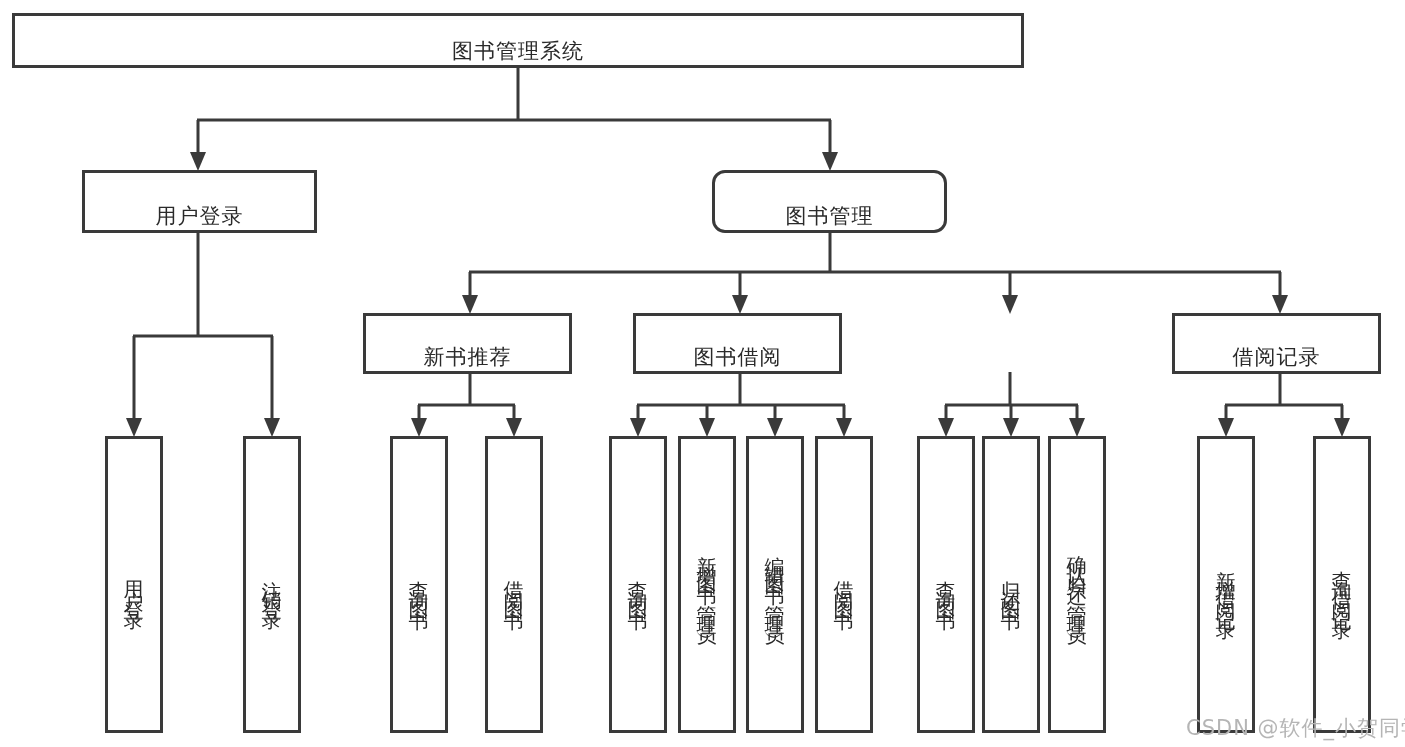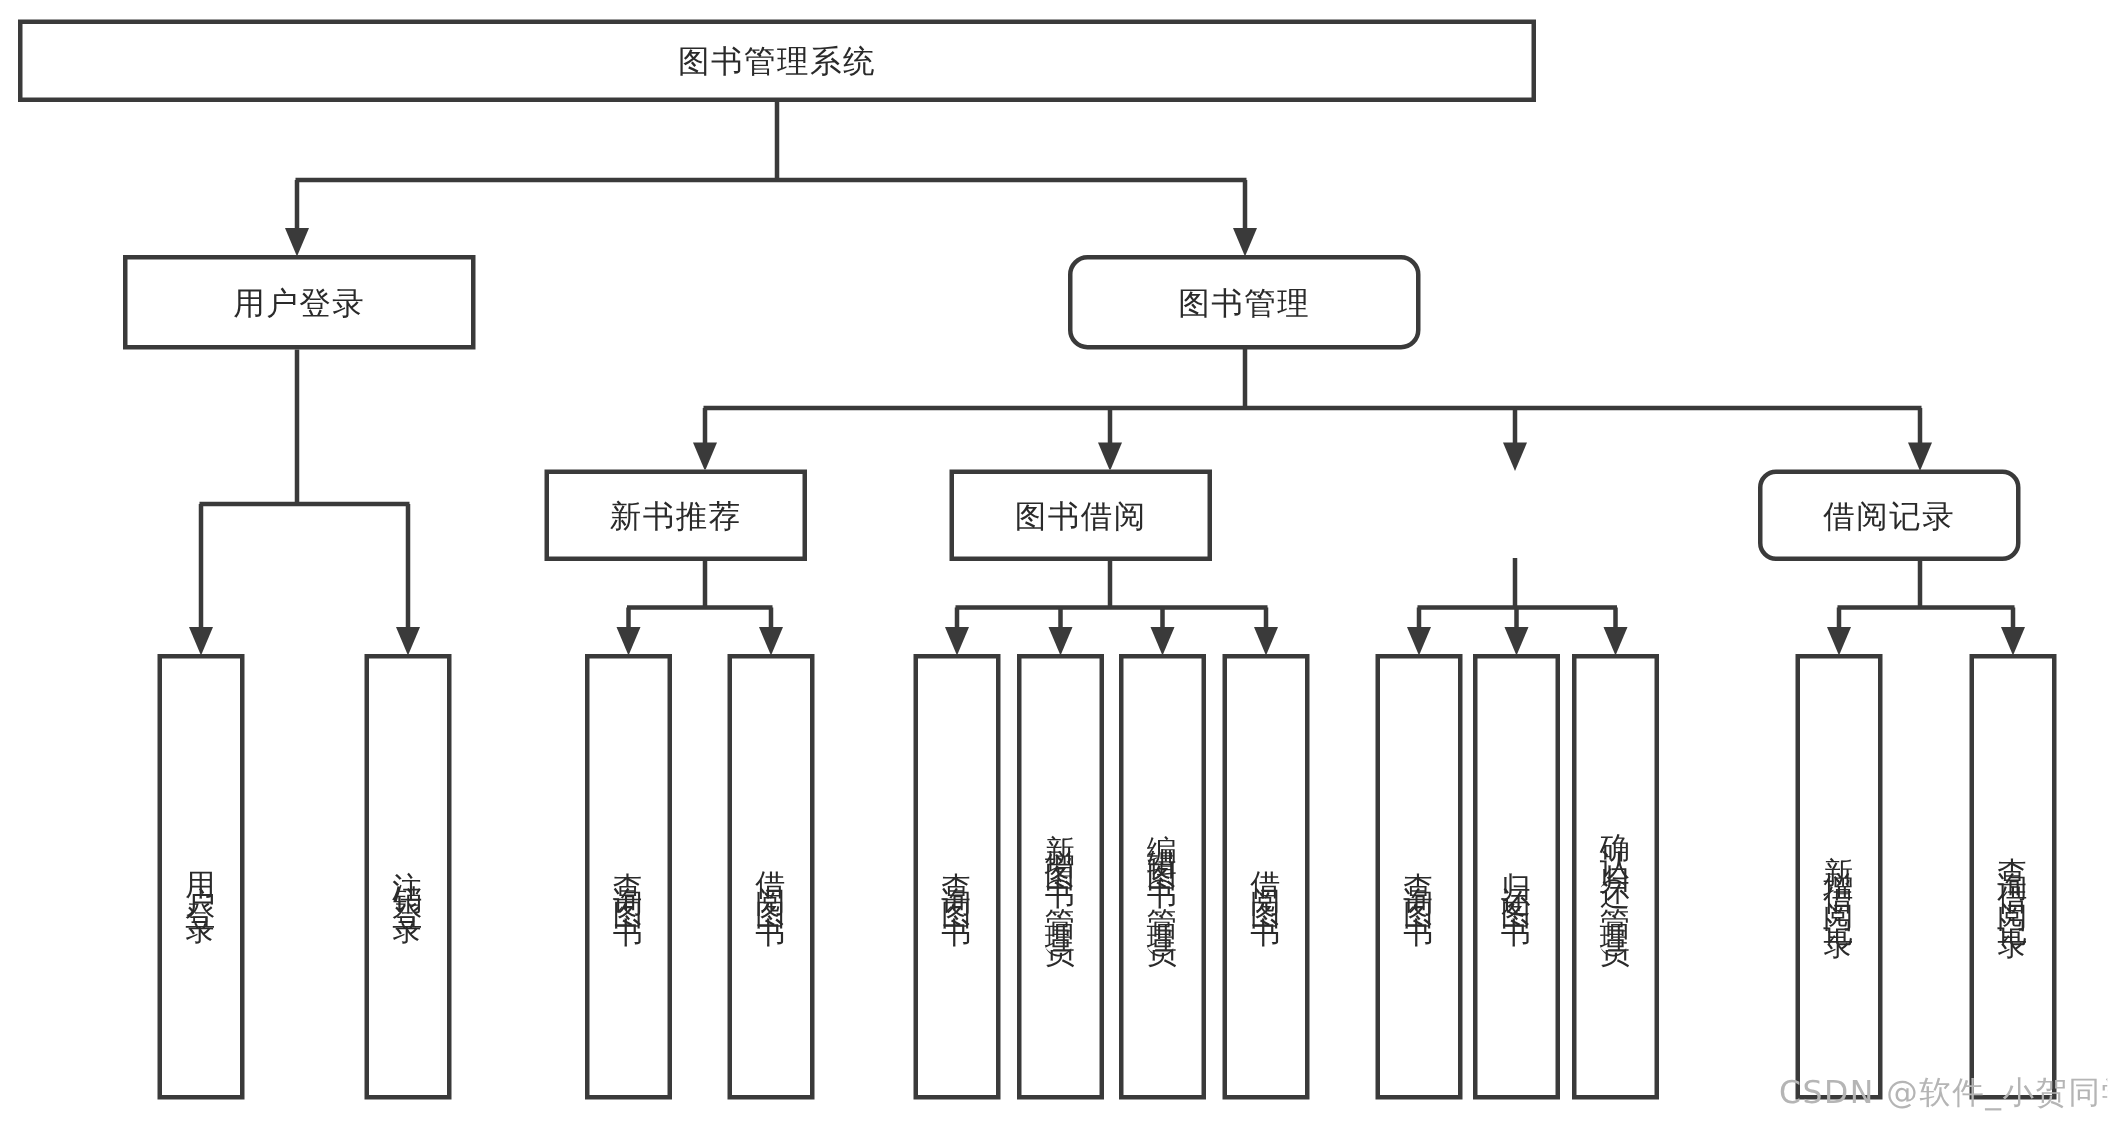--- a/index.html
+++ b/index.html
@@ -10,28 +10,28 @@
     overflow:hidden;
     font-family:"DejaVu Sans","Liberation Sans",sans-serif;
     color:#2a2a2a;
   }
   #wires{position:absolute;left:0;top:0;z-index:1;}
   .hbox{
     position:absolute;
     box-sizing:border-box;
     border:3px solid #3a3a3a;
     background:#ffffff;
-    display:flex;align-items:center;justify-content:center;
+    display:flex;align-items:flex-end;justify-content:center;
     font-size:21px;
     letter-spacing:1px;
     z-index:2;
   }
   .root{left:12px;top:13px;width:1012px;height:55px;}
   .lv2{top:170px;width:235px;height:63px;}
-  .lv3{top:313px;width:175px;height:61px;}
+  .lv3{top:313px;width:209px;height:61px;}
   .vbox{
     position:absolute;
     box-sizing:border-box;
     border:3px solid #3a3a3a;
     background:#ffffff;
     top:436px;width:58px;height:297px;
     display:flex;align-items:center;justify-content:center;
     z-index:2;
   }
   .vtext{
@@ -101,21 +101,21 @@
   <div class="hbox lv2" style="left:712px;border-radius:13px;">
     <span>图书管理</span>
   </div>
 
   <div class="hbox lv3" style="left:363px;">
     <span>新书推荐</span>
   </div>
   <div class="hbox lv3" style="left:633px;">
     <span>图书借阅</span>
   </div>
-  <div class="hbox lv3" style="left:1172px;border-radius:12px;">
+  <div class="hbox lv3" style="left:1172px;">
     <span>借阅记录</span>
   </div>
 
   <div class="vbox" style="left:105px;">
     <span class="vtext">用户登录</span>
   </div>
   <div class="vbox" style="left:243px;">
     <span class="vtext">注销登录</span>
   </div>
 

